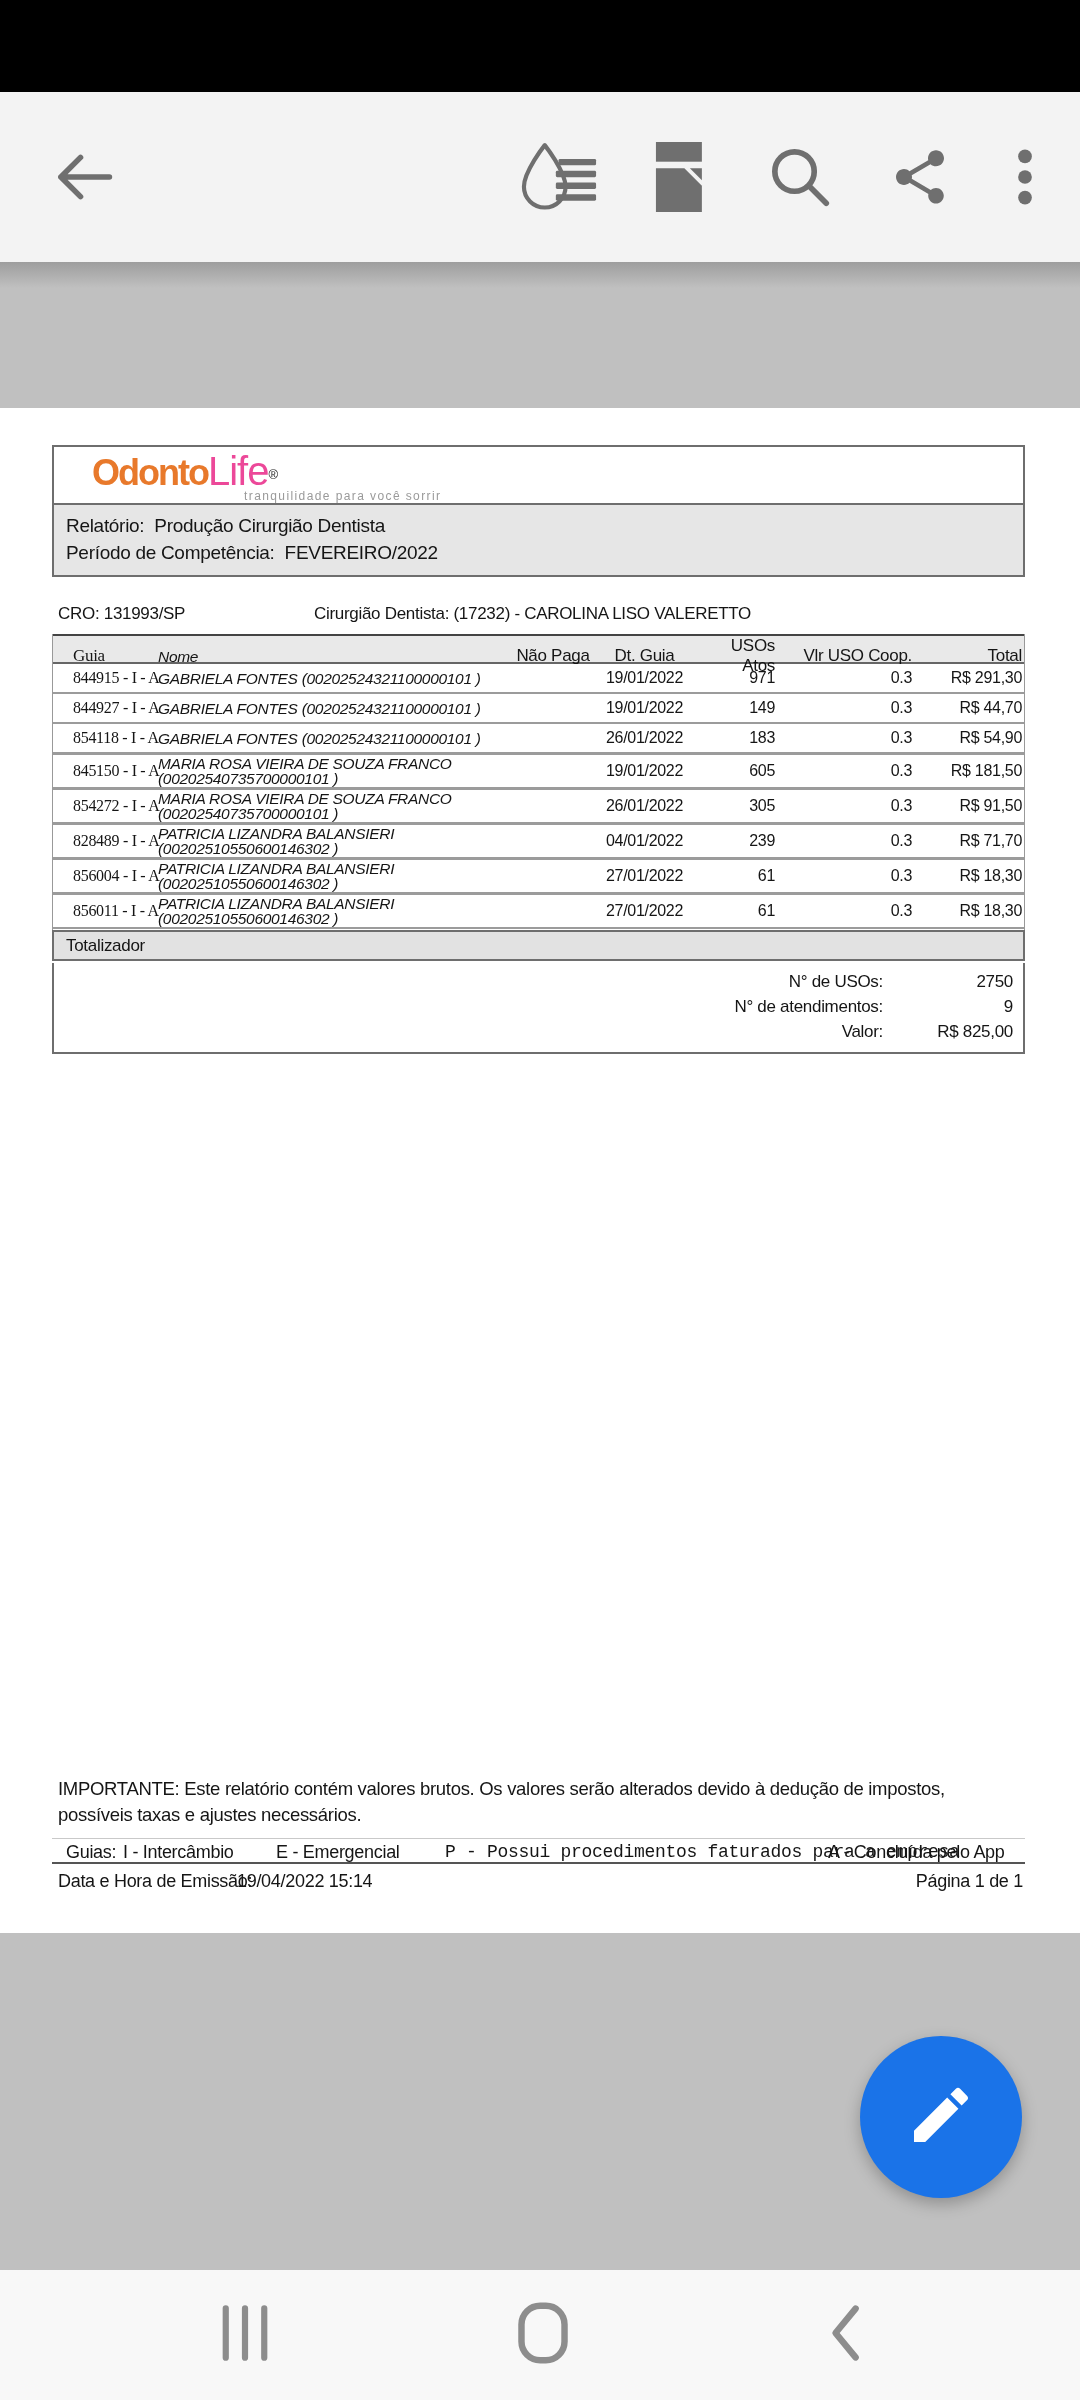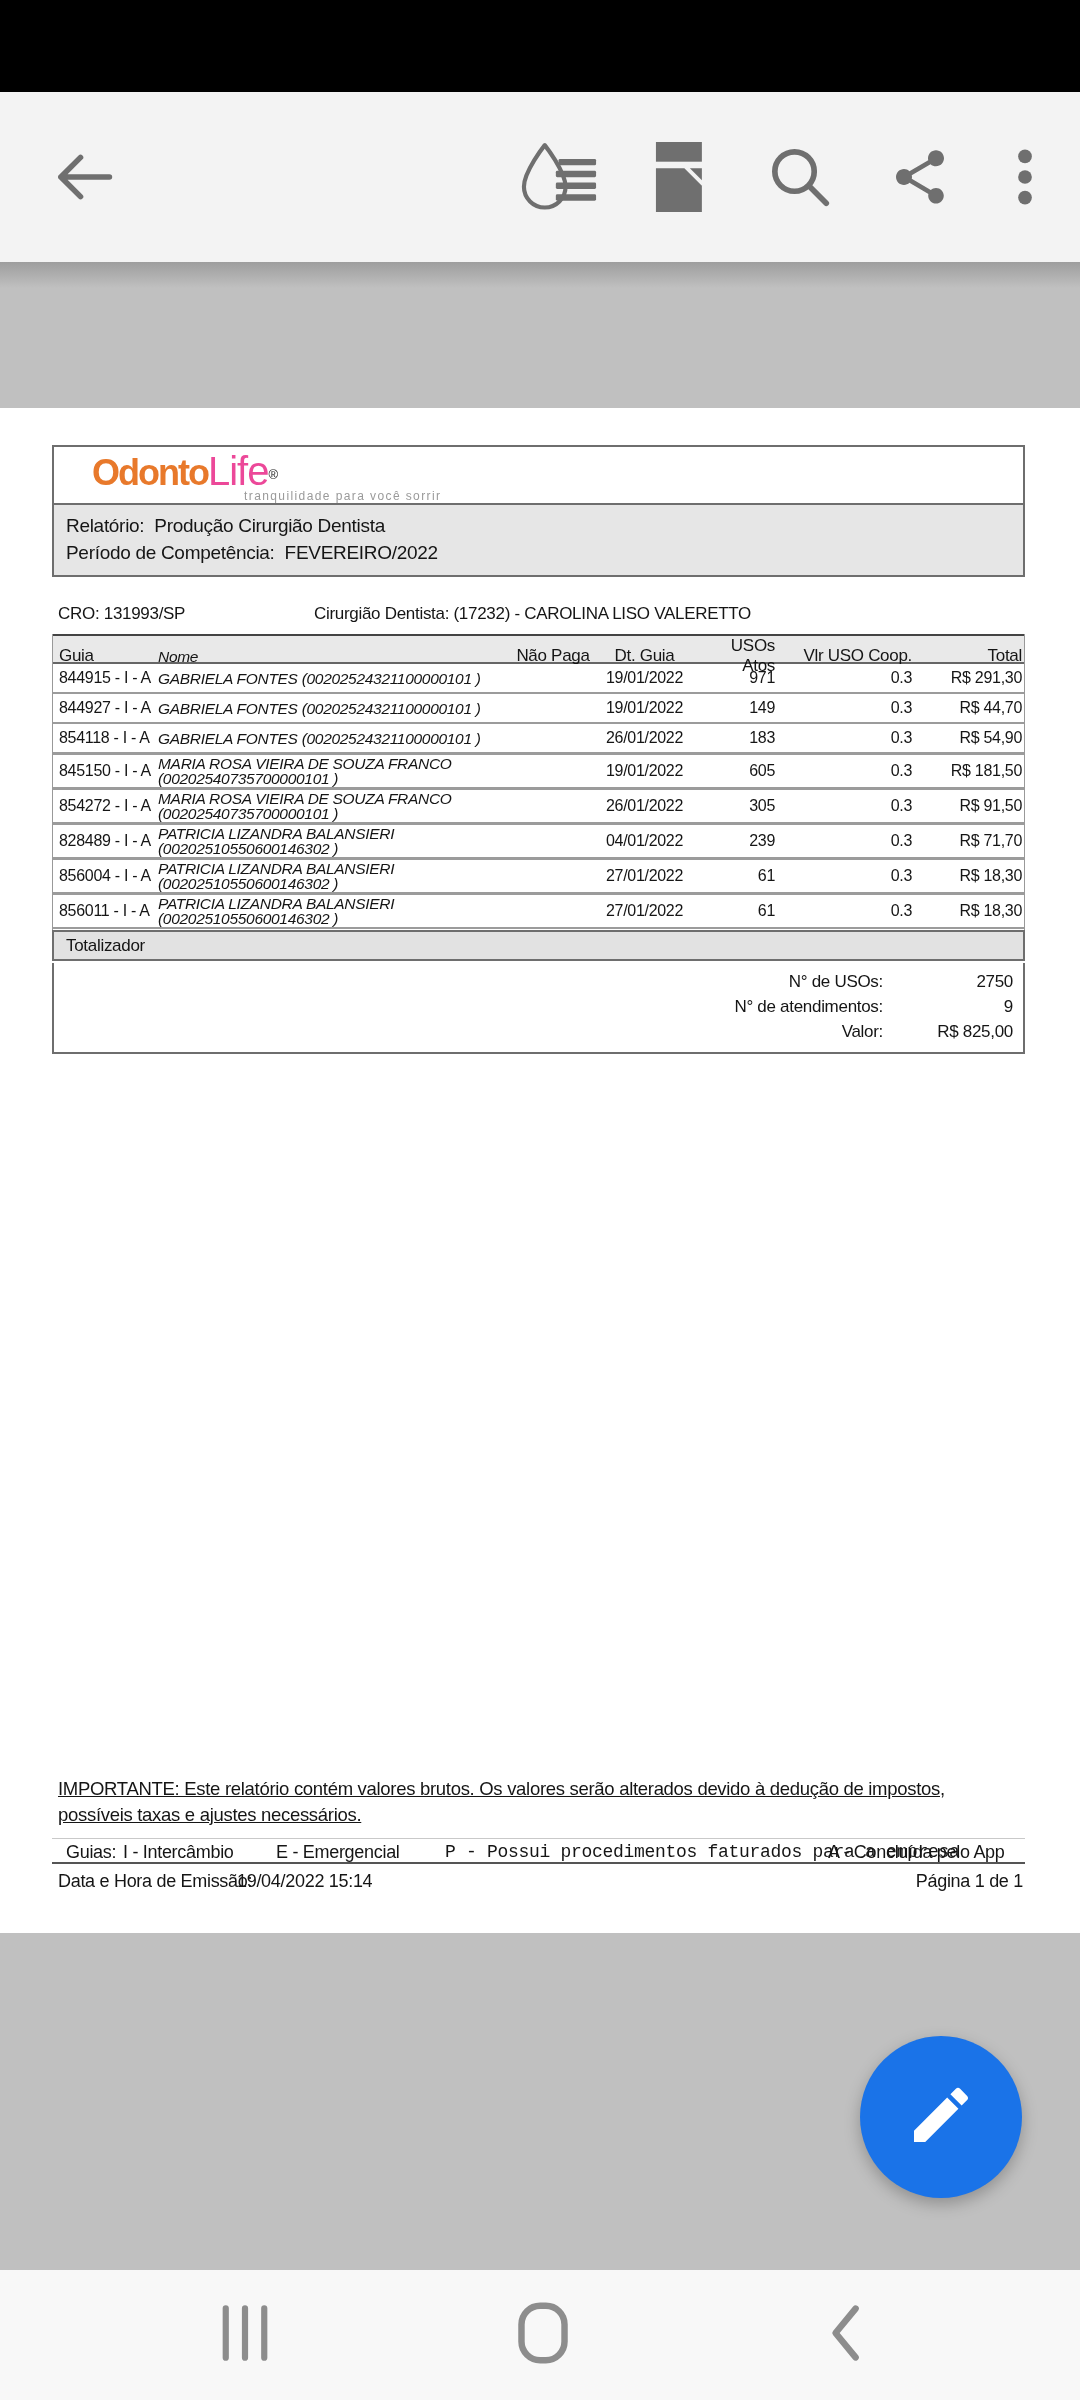--- a/index.html
+++ b/index.html
@@ -44,39 +44,39 @@
 
   
   .prod-table { position:absolute; top:226px; left:0; width:973px; border-left:1px solid #999;
                 border-right:1px solid #999; }
   .t-grid { display:grid; grid-template-columns:105px 356px 78px 105px 92px 125px 112px; align-items:center; }
   .t-head { background:#e9e9e9; border-top:2px solid #444; border-bottom:2px solid #666;
             height:30px; font-size:17px; }
   .t-row { border-bottom:2px solid #9b9b9b; min-height:30px; font-size:16px; padding:1px 0; }
   .t-row.dbl { border-top:1px solid #9b9b9b; }
   .t-row:last-child { border-bottom:2px solid #555; }
-  .c-guia { padding-left:6px; white-space:nowrap; }
+  .c-guia { padding-left:20px; white-space:nowrap;font-family:Liberation Serif, serif; }
   .c-nome { font-size:15.5px; line-height:15px; padding-right:4px;font-style:italic; }
   .c-nao { text-align:center; }
   .c-dt { text-align:center; }
   .c-usos { text-align:right; padding-right:14px; }
   .c-vlr { text-align:right; padding-right:2px; }
   .c-total { text-align:right; padding-right:4px; }
 
   
   .totalizador { position:absolute; top:522px; left:0; width:973px; }
   .tz-title { border:2px solid #6e6e6e; background:#e2e2e2; height:31px; font-size:17px;
               display:flex; align-items:center; padding-left:12px; }
   .tz-body { border:2px solid #6e6e6e; border-top:none; margin-top:2px; padding:6px 0 8px 0; }
   .tz-line { display:grid; grid-template-columns:1fr 140px; height:25px; align-items:center; font-size:17px; }
   .tz-label { text-align:right; }
   .tz-value { text-align:right; padding-right:10px; }
 
   
-  .importante { position:absolute; top:1368px; left:6px; width:950px; font-size:18.5px; line-height:26px;text-decoration:underline; }
+  .importante { position:absolute; top:1368px; left:6px; width:950px; font-size:18.5px; line-height:26px; }
   .legend-row { position:absolute; top:1430px; left:0; width:973px; height:26px;
                 border-top:1px solid #c9c9c9; border-bottom:2px solid #555; font-size:18px; }
   .legend-row span { position:absolute; top:3px; white-space:nowrap; }
   .lg-0 { left:14px; } .lg-1 { left:71px; } .lg-2 { left:224px; } .lg-3 { left:393px;font-family:Liberation Mono, monospace; } .lg-4 { left:776px; }
   .emission-row { position:absolute; top:1463px; left:0; width:973px; height:24px; font-size:18px; }
   .em-label { position:absolute; left:6px; }
   .em-value { position:absolute; left:185px; }
   .page-info { position:absolute; right:2px; }
 
   

